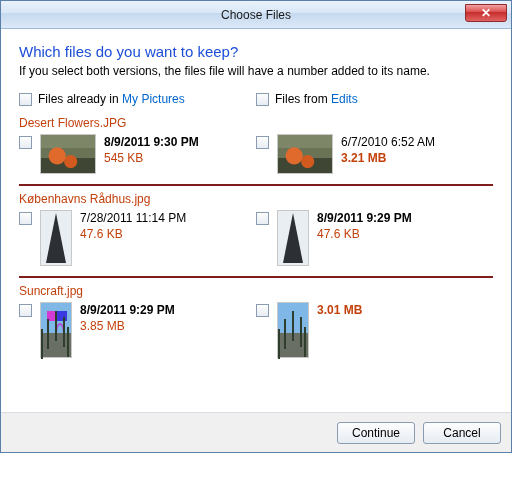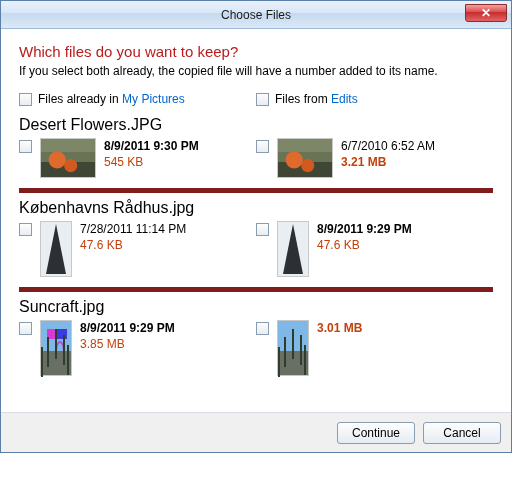--- a/index.html
+++ b/index.html
@@ -52,21 +52,21 @@
     font-size: 12px;
     cursor: pointer;
   }
   .content {
     flex: 1;
     padding: 10px 18px 6px 18px;
     overflow: hidden;
     background: #fff;
   }
   .heading {
-    color: #b91c1c;
+    color: #1d4ed8;
     font-size: 15px;
     margin: 4px 0 4px 0;
   }
   .subline {
     color: #000;
     font-size: 12px;
     margin-bottom: 14px;
   }
   .top-checks {
     display: flex;
@@ -76,30 +76,30 @@
   .top-checks .col { flex: 1; display: flex; align-items: center; gap: 6px; }
   .cb {
     width: 13px; height: 13px;
     border: 1px solid #8a9db0;
     background: linear-gradient(to bottom,#fdfdfd,#e7edf3);
     display: inline-block;
     cursor: pointer;
   }
   .linkish { color: #0066cc; }
   .group-title {
-    color: #000000;
-    font-size: 16px;
+    color: #c2410c;
+    font-size: 12px;
     margin: 6px 0 4px 0;
   }
   .row {
     display: flex;
     padding-bottom: 10px;
     margin-bottom: 2px;
   }
-  .row.sep { border-bottom: 5px solid #7f1d1d; }
+  .row.sep { border-bottom: 2px solid #7f1d1d; }
   .cell {
     flex: 1;
     display: flex;
     align-items: flex-start;
     gap: 8px;
   }
   .cell .cb { margin-top: 2px; flex: 0 0 13px; }
   .thumb {
     width: 56px;
     height: 40px;
@@ -201,21 +201,21 @@
   <div class="titlebar">
     <div class="titlebar-title">Choose Files</div>
     <div class="close-btn">
       <span>✕</span>
     </div>
   </div>
 
   <div class="content">
 
     <div class="heading">Which files do you want to keep?</div>
-    <div class="subline">If you select both already, the copied file will have a number added to its name.</div>
+    <div class="subline">If you select both versions, the files file will have a number added to its name.</div>
 
     <div class="top-checks">
       <div class="col">
         <span class="cb"></span>
         <span>
           <span>Files already in </span><span class="linkish">My Pictures</span>
         </span>
       </div>
       <div class="col">
         <span class="cb"></span>

